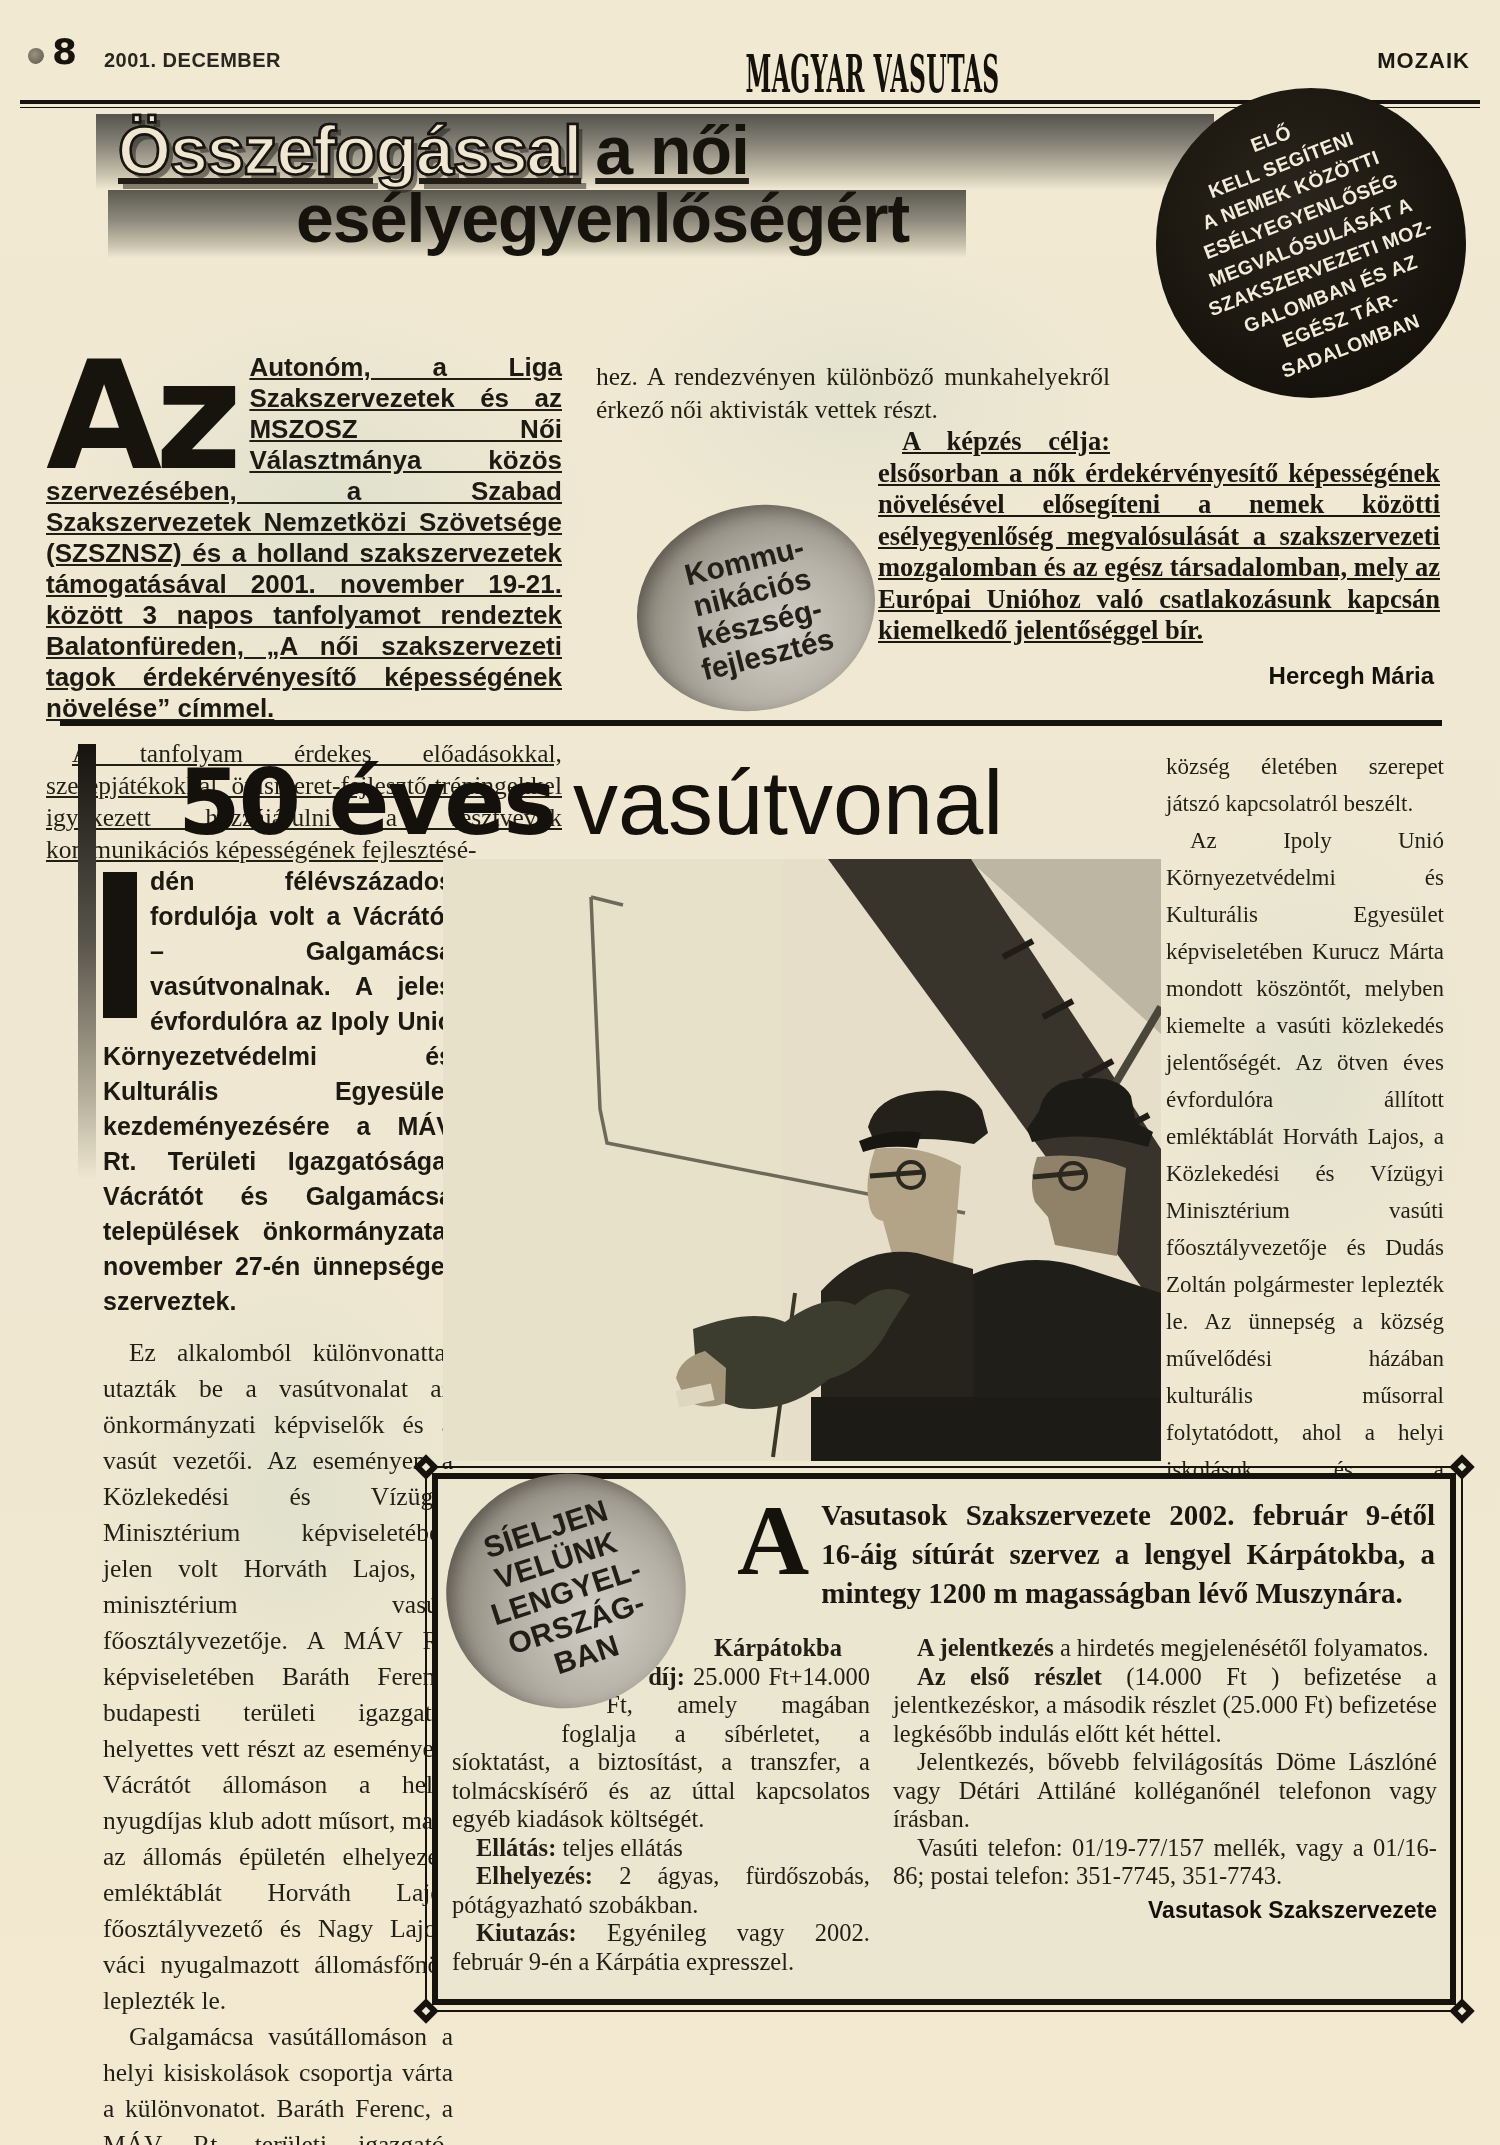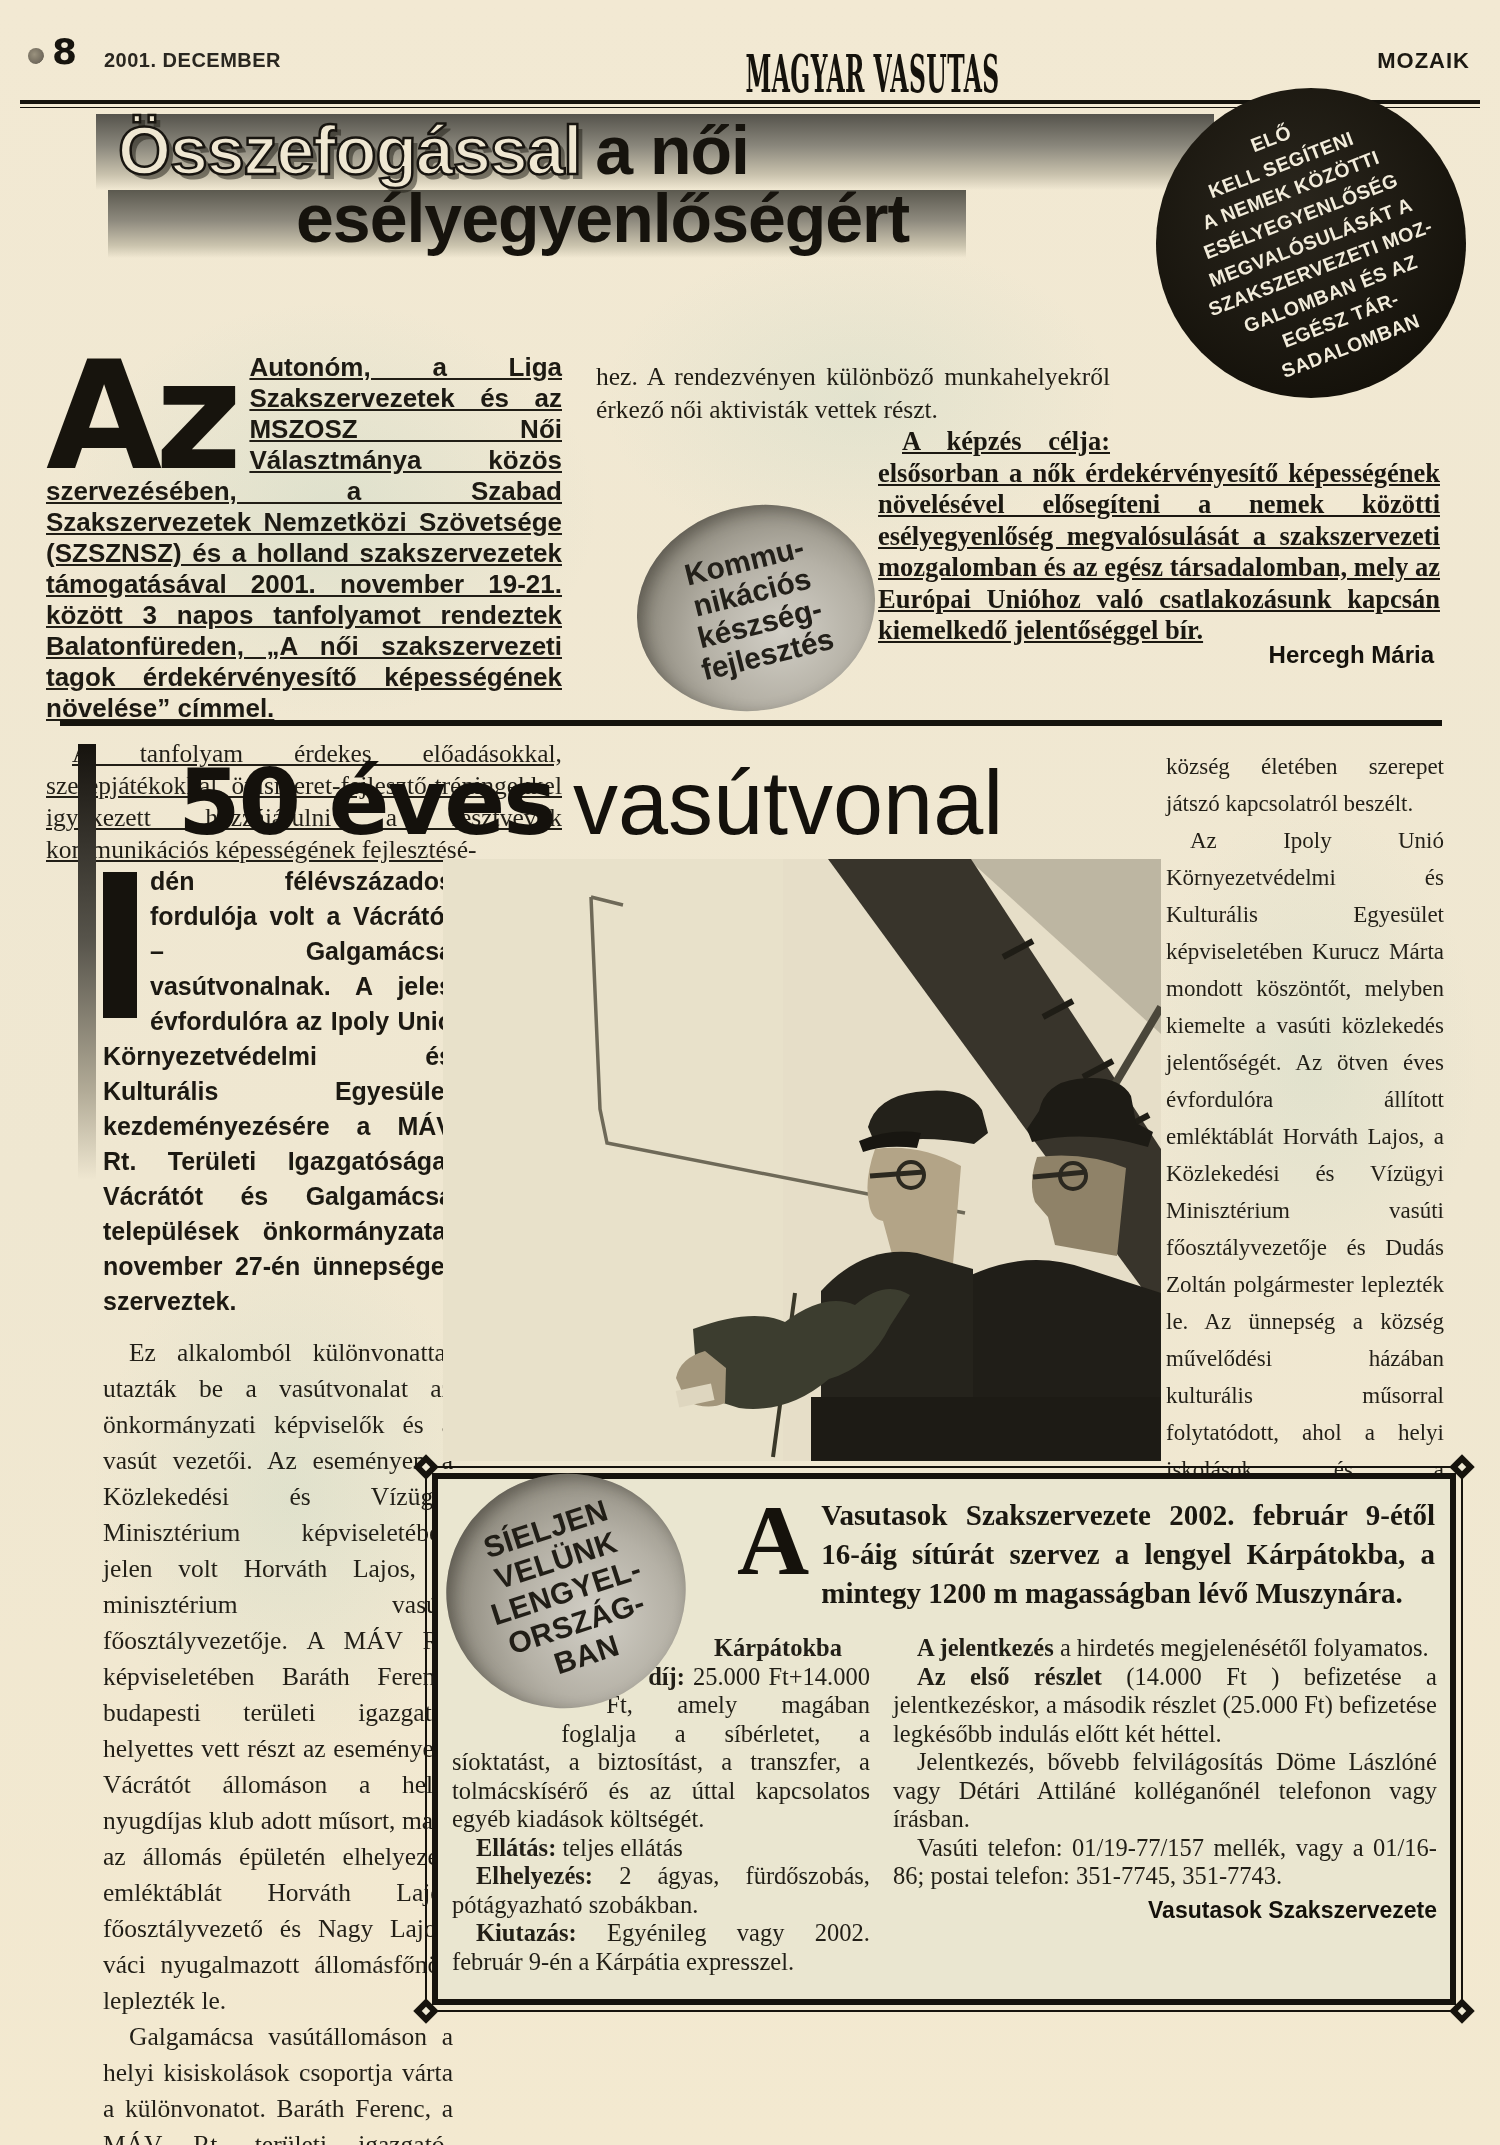--- a/index.html
+++ b/index.html
@@ -22,21 +22,21 @@
        transform:scaleX(.45);transform-origin:center;color:#15120c;white-space:nowrap;}
   .section{left:1330px;top:50px;width:140px;text-align:right;font:700 22px/1 "Liberation Sans",sans-serif;letter-spacing:1px;color:#1c1912;}
   .rule-a{left:20px;top:100px;width:1460px;height:4px;background:#15130d;}
   .rule-b{left:20px;top:107px;width:1460px;height:1px;background:#15130d;}
 
   
   .band1{left:96px;top:114px;width:1118px;height:76px;
      background:linear-gradient(180deg,#55534c 0%,#8a877c 42%,#c9c2ad 80%,rgba(242,233,211,0) 100%);}
   .band2{left:108px;top:190px;width:858px;height:68px;
      background:linear-gradient(180deg,#5b594f 0%,#8e8a7e 45%,#cbc4ae 82%,rgba(242,233,211,0) 100%);}
-  .hl1{left:118px;top:116px;font:700 68px/1 "Liberation Sans",sans-serif;letter-spacing:-1px;white-space:nowrap;z-index:2;}
+  .hl1{left:118px;top:116px;font:700 68px/1 "Liberation Sans",sans-serif;letter-spacing:-1px;white-space:nowrap;z-index:2;text-decoration:underline;}
   .hl-outline{color:#efe7d2;-webkit-text-stroke:2.5px #181510;text-shadow:5px 5px 0 rgba(30,27,20,.5);}
   .hl-solid{color:#16130d;margin-left:14px;}
   .hl2{left:296px;top:184px;font:700 68px/1 "Liberation Sans",sans-serif;letter-spacing:-1px;color:#16130d;z-index:2;}
 
   
   .badge{left:1156px;top:88px;width:310px;height:310px;border-radius:50%;z-index:3;
      background:radial-gradient(circle at 44% 38%,#2a261d,#14110a 78%);
      display:flex;align-items:center;justify-content:center;}
   .badge-rot{transform:rotate(-21deg);text-align:center;font:700 19.5px/1.42 "Liberation Sans",sans-serif;
      color:#f2ecdb;letter-spacing:.5px;white-space:nowrap;}
@@ -44,21 +44,21 @@
   
   .a1c1{left:46px;top:352px;width:516px;text-decoration:underline;}
   .a1-drop{float:left;font:700 150px/0.75 "DejaVu Sans",sans-serif;letter-spacing:-7px;margin:8px 14px 0 0;color:#17140d;}
   .a1-lead{font:700 26px/31px "Liberation Sans",sans-serif;text-align:justify;color:#1d1a13;margin:0;}
   .a1-p2{font:25.5px/32px "Liberation Serif",serif;text-align:justify;text-indent:26px;margin-top:14px;}
   .a1c2{left:596px;top:360px;width:844px;}
   .sp-badge{float:right;width:330px;height:96px;}
   .sp-mid{float:left;width:282px;height:260px;}
   .a1c2-p1{font:25.5px/33px "Liberation Serif",serif;text-align:justify;margin:0;}
   .a1c2-bold{font:700 26.5px/31.5px "Liberation Serif",serif;text-align:justify;text-indent:24px;margin:0;color:#1b1811;text-decoration:underline;}
-  .a1-byline{position:absolute;top:283px;right:6px;font:700 24px/1 "Liberation Sans",sans-serif;color:#15120c;}
+  .a1-byline{position:absolute;top:304px;right:6px;font:700 24px/1 "Liberation Sans",sans-serif;color:#15120c;}
 
   .bubble{border-radius:50%;display:flex;align-items:center;justify-content:center;
      background:radial-gradient(ellipse at 58% 64%,#d2cfc6 0%,#b5b1a6 40%,#8d897d 72%,#6b675c 100%);
      box-shadow:inset 5px 7px 16px rgba(20,18,12,.35);}
   .bubble1{left:636px;top:506px;width:240px;height:204px;transform:rotate(-14deg);z-index:4;}
   .bubble1 .btxt{font:700 30px/32px "Liberation Sans",sans-serif;color:#23201a;text-align:center;}
   .sep{left:60px;top:720px;width:1382px;height:6px;background:#15130d;}
 
   
   .vbar{left:78px;top:744px;width:18px;height:436px;

